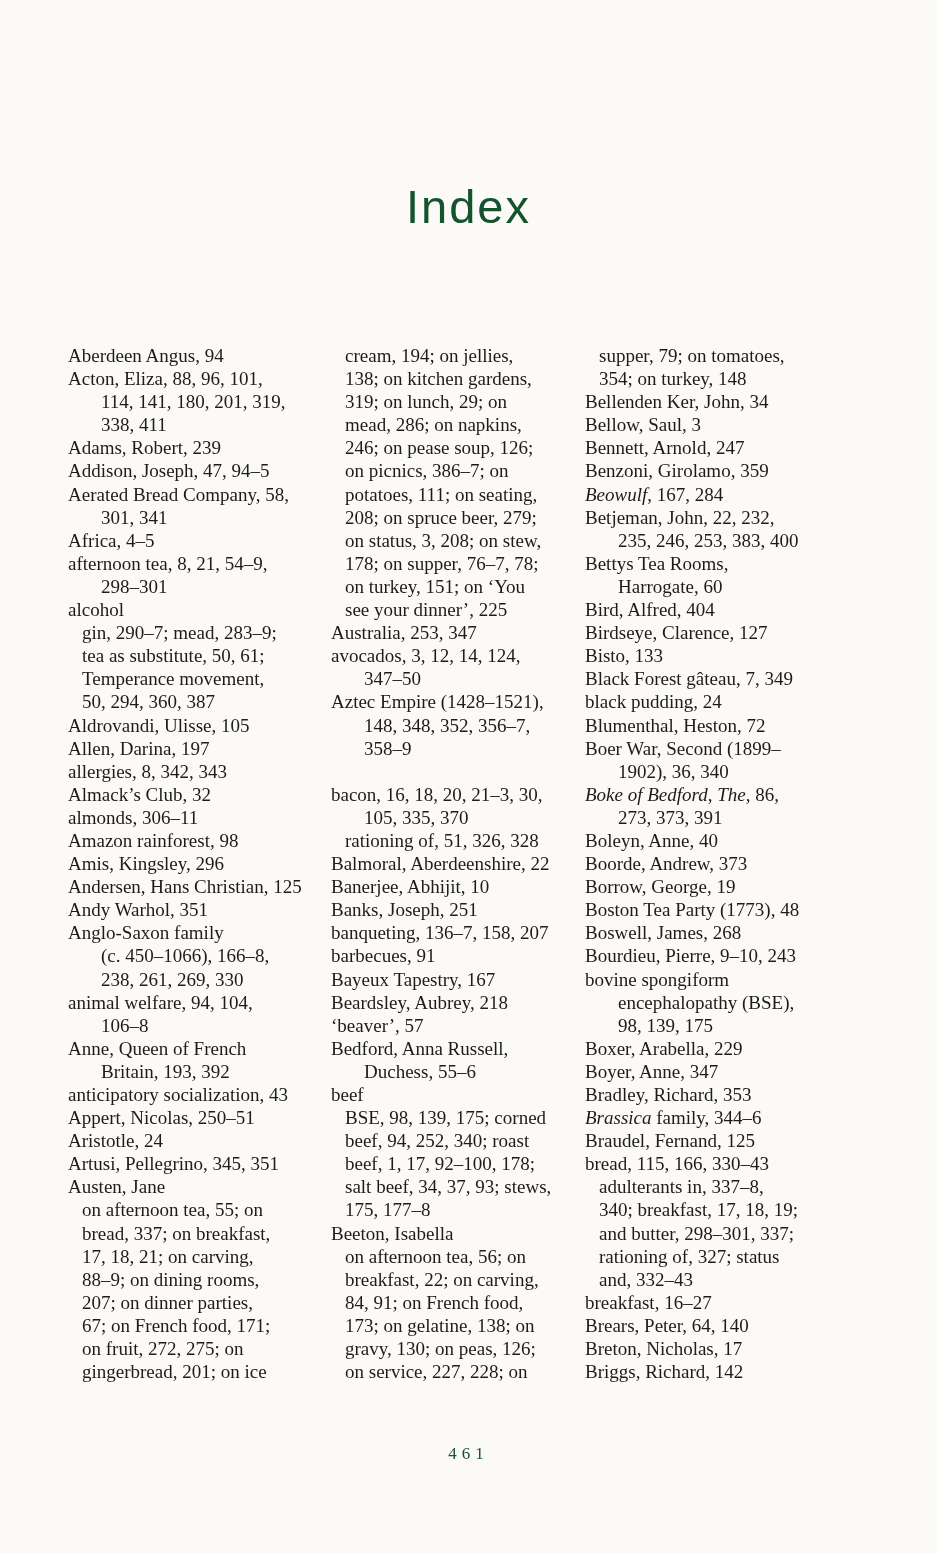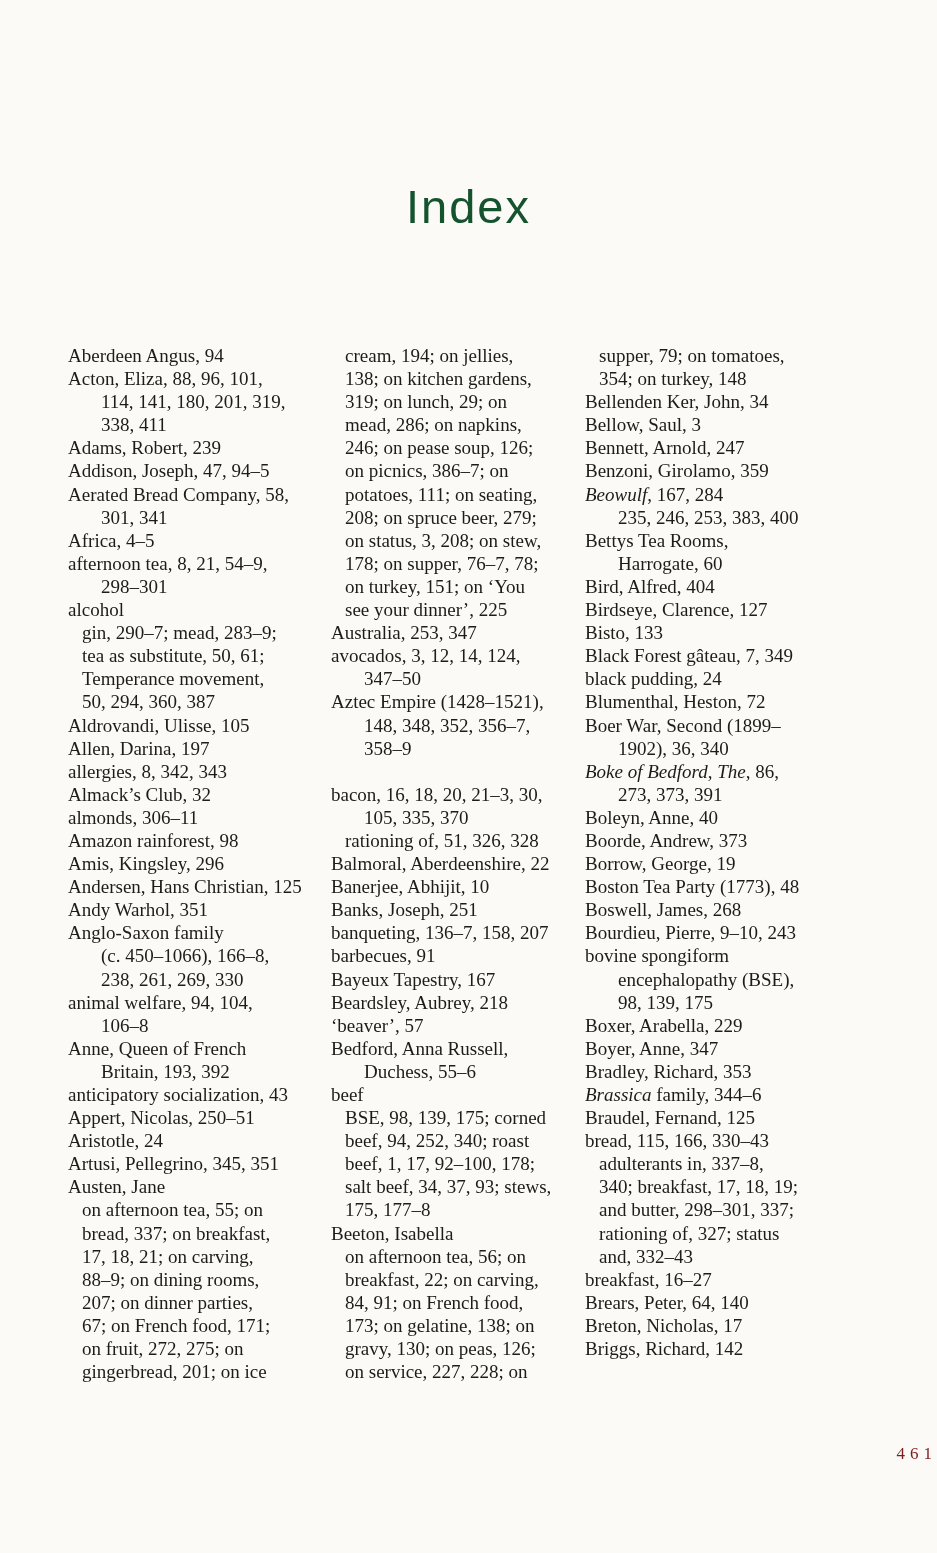--- a/index.html
+++ b/index.html
@@ -37,24 +37,24 @@
   .line { margin: 0; padding: 0; }
   .ind-1 { padding-left: 14px; }
   .ind-2 { padding-left: 33px; }
   .gap { height: 23.1px; }
   .line em { font-style: italic; }
   .page-number {
     position: absolute;
     top: 1444px;
     left: 0;
     width: 100%;
-    text-align: right;
+    text-align: center;
     font-size: 17px;
     letter-spacing: 5px;
-    color: #7f1d1d;
+    color: #14532d;
   }
 </style>
 </head>
 <body style="background: rgb(251, 250, 246); color: rgb(29, 28, 26);">
 
 <div>
   <h1 class="page-title">Index</h1>
 
   <div id="col1" class="col">
       <p class="line ind-0">Aberdeen Angus, 94</p>
@@ -151,20 +151,21 @@
       <p class="line ind-1">on service, 227, 228; on</p>
     </div>
   <div id="col3" class="col">
       <p class="line ind-1">supper, 79; on tomatoes,</p>
       <p class="line ind-1">354; on turkey, 148</p>
       <p class="line ind-0">Bellenden Ker, John, 34</p>
       <p class="line ind-0">Bellow, Saul, 3</p>
       <p class="line ind-0">Bennett, Arnold, 247</p>
       <p class="line ind-0">Benzoni, Girolamo, 359</p>
       <p class="line ind-0"><em>Beowulf</em><span>, 167, 284</span></p>
+      <p class="line ind-0">Betjeman, John, 22, 232,</p>
       <p class="line ind-2">235, 246, 253, 383, 400</p>
       <p class="line ind-0">Bettys Tea Rooms,</p>
       <p class="line ind-2">Harrogate, 60</p>
       <p class="line ind-0">Bird, Alfred, 404</p>
       <p class="line ind-0">Birdseye, Clarence, 127</p>
       <p class="line ind-0">Bisto, 133</p>
       <p class="line ind-0">Black Forest gâteau, 7, 349</p>
       <p class="line ind-0">black pudding, 24</p>
       <p class="line ind-0">Blumenthal, Heston, 72</p>
       <p class="line ind-0">Boer War, Second (1899–</p>

